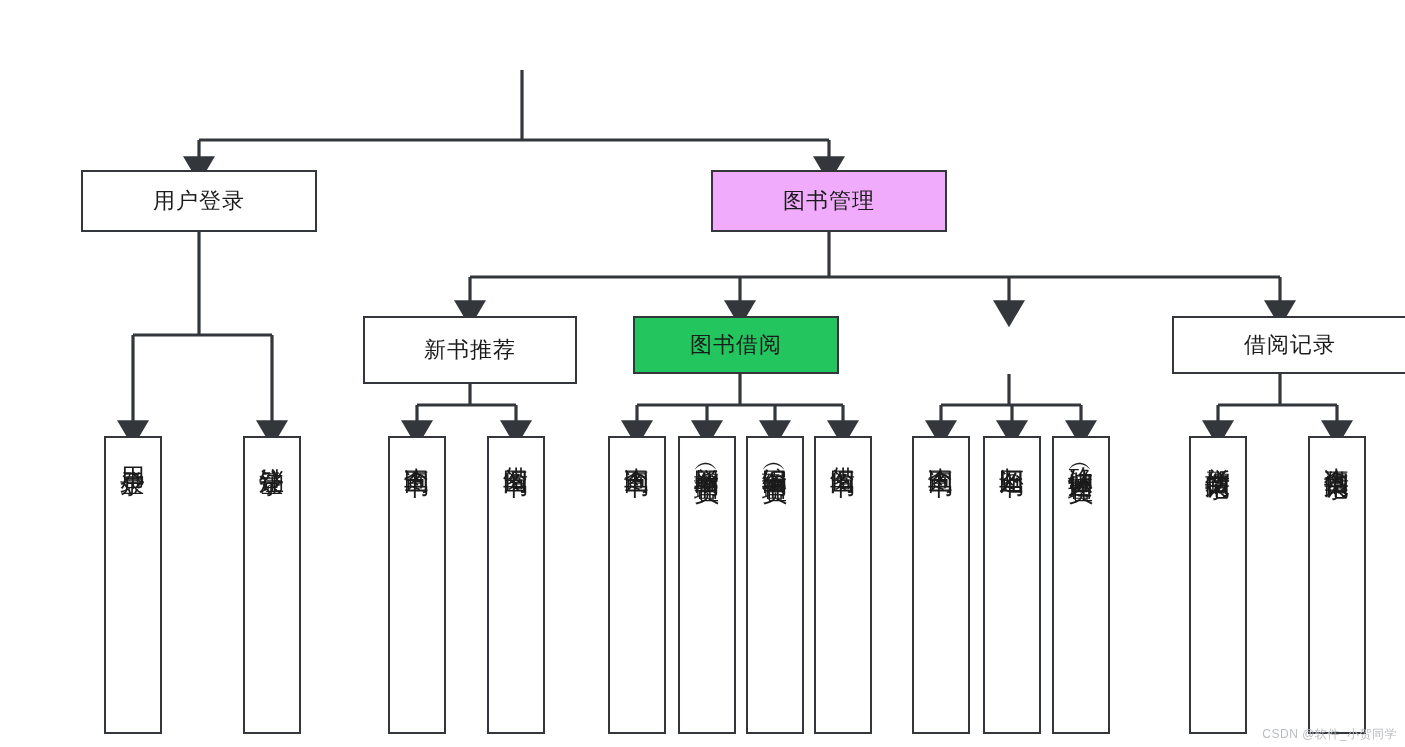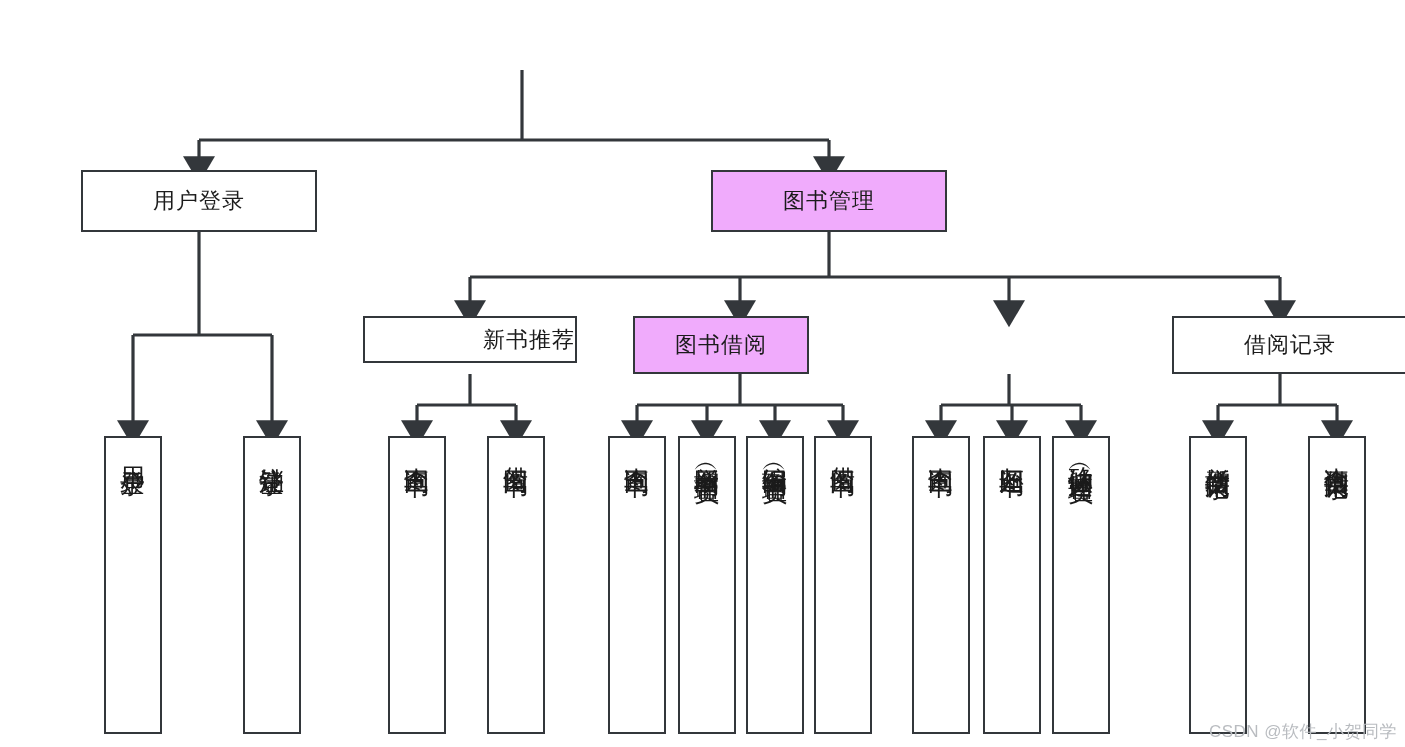--- a/index.html
+++ b/index.html
@@ -50,21 +50,21 @@
     font-size:25px;
     line-height:1.04;
     letter-spacing:2px;
     white-space:nowrap;
   }
 
   #watermark{
     position:absolute;
     right:8px;
     bottom:4px;
-    font-size:17px;
+    font-size:12px;
     color:#b9bcc0;
     z-index:5;
     white-space:nowrap;
     letter-spacing:0.5px;
   }
 </style>
 </head>
 <body style="background: rgb(255, 255, 255);">
 
 <div id="diagram">
@@ -121,24 +121,24 @@
   </svg>
 
 
   <div class="node horiz" style="left: 81px; top: 170px; width: 236px; height: 62px; border-color: rgb(51, 55, 59); background: rgb(255, 255, 255); color: rgb(27, 27, 27);">
     <span class="label">用户登录</span>
   </div>
   <div class="node horiz" style="left: 711px; top: 170px; width: 236px; height: 62px; border-color: rgb(51, 55, 59); background: #f0abfc; color: rgb(27, 27, 27);">
     <span class="label">图书管理</span>
   </div>
 
-  <div class="node horiz" style="left: 363px; top: 316px; width: 214px; height: 47px; border-color: rgb(51, 55, 59); background: rgb(255, 255, 255); color: rgb(27, 27, 27); justify-content: flex-end;">
+  <div class="node horiz" style="left: 363px; top: 316px; width: 214px; height: 68px; border-color: rgb(51, 55, 59); background: rgb(255, 255, 255); color: rgb(27, 27, 27);">
     <span class="label">新书推荐</span>
   </div>
-  <div class="node horiz" style="left: 633px; top: 316px; width: 176px; height: 58px; border-color: rgb(51, 55, 59); background: #f0abfc; color: rgb(27, 27, 27);">
+  <div class="node horiz" style="left: 633px; top: 316px; width: 206px; height: 58px; border-color: rgb(51, 55, 59); background: #22c55e; color: rgb(27, 27, 27);">
     <span class="label">图书借阅</span>
   </div>
   <div class="node horiz" style="left: 1172px; top: 316px; width: 236px; height: 58px; border-color: rgb(51, 55, 59); background: rgb(255, 255, 255); color: rgb(27, 27, 27);">
     <span class="label">借阅记录</span>
   </div>
 
   <div class="node leaf" style="left: 104px; top: 436px; width: 58px; height: 298px; border-color: rgb(51, 55, 59); background: rgb(255, 255, 255); color: rgb(27, 27, 27);">
     <span class="label">用户登录</span>
   </div>
   <div class="node leaf" style="left: 243px; top: 436px; width: 58px; height: 298px; border-color: rgb(51, 55, 59); background: rgb(255, 255, 255); color: rgb(27, 27, 27);">

